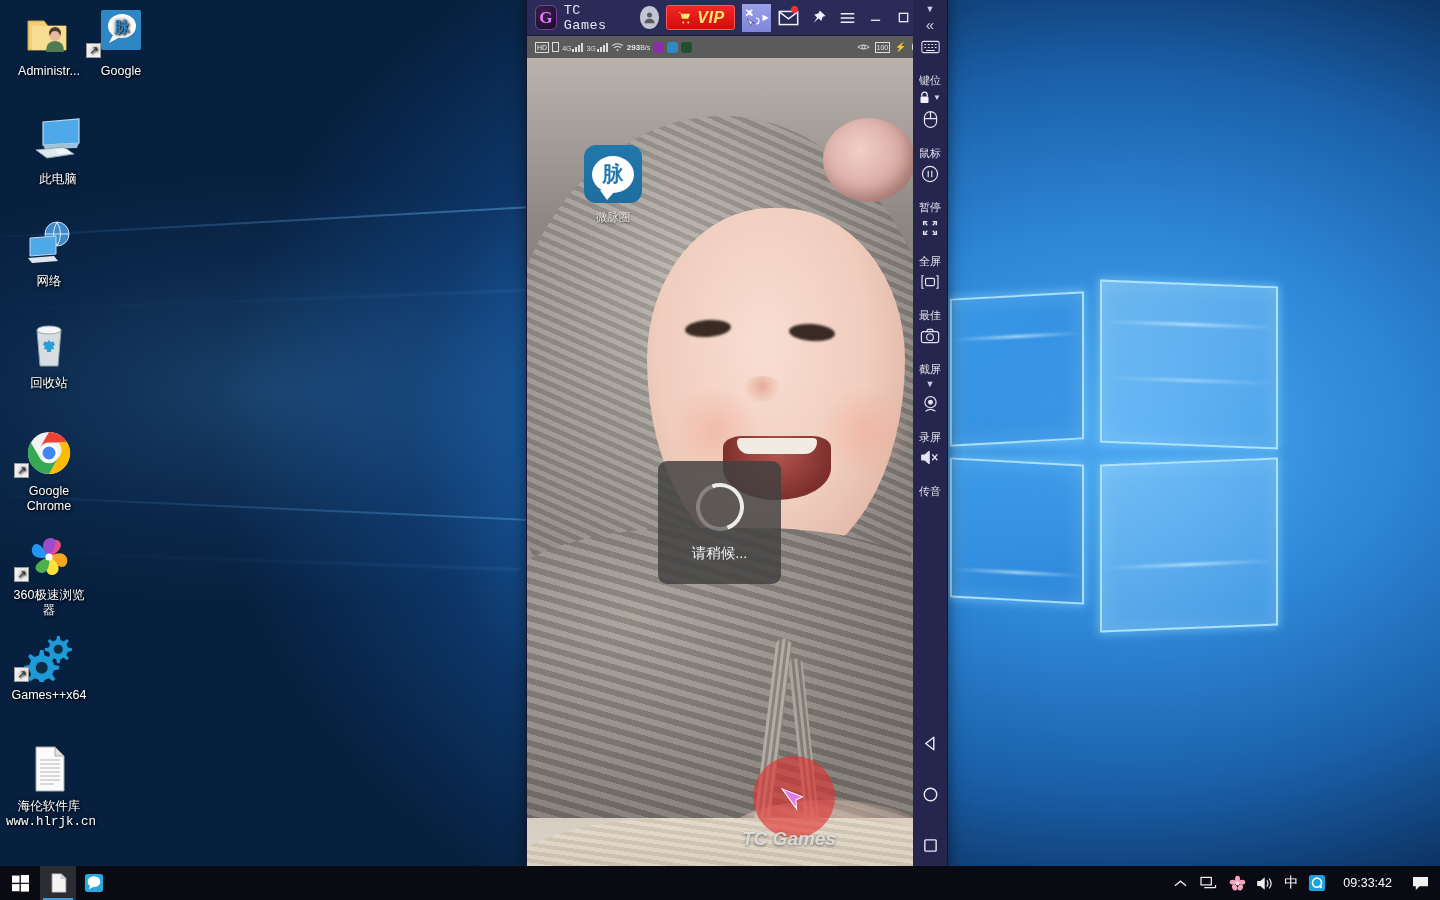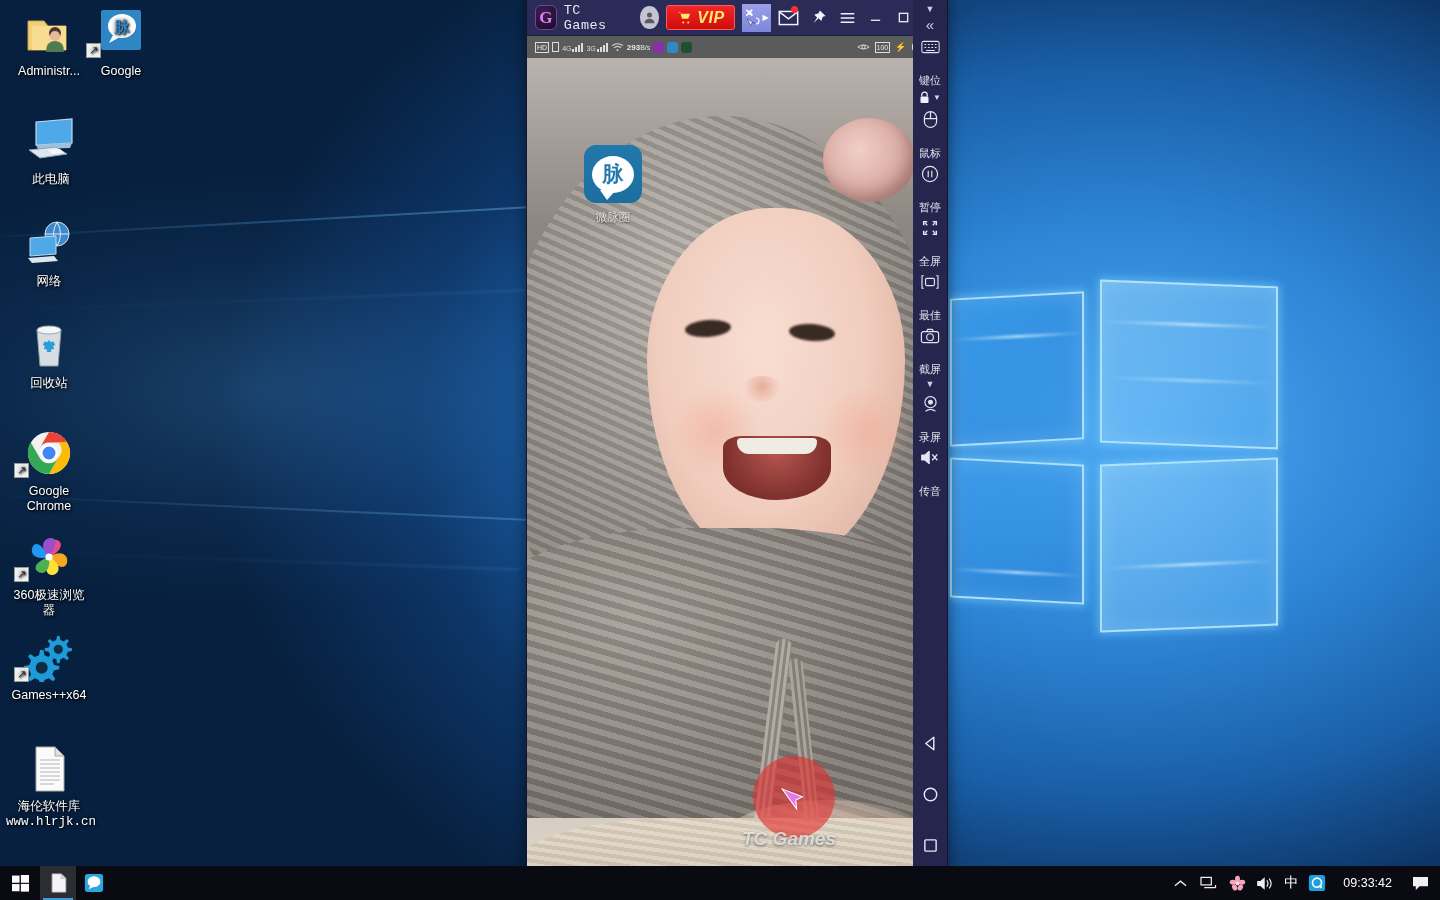--- a/index.html
+++ b/index.html
@@ -303,21 +303,21 @@
         <rect x="5" y="2" width="40" height="40" rx="2" fill="#2f86c4"></rect>
         <ellipse cx="26" cy="18" rx="14" ry="12" fill="#fff"></ellipse>
         <path d="M17 27 l-4 8 l11 -6 Z" fill="#fff"></path>
         <text x="26" y="24" font-size="15" fill="#2f86c4" text-anchor="middle" font-family="DejaVu Sans" font-weight="bold">脉</text>
       </svg>
       <span class="shortcut-arrow">↗</span>
     </div>
     <span class="lbl">Google</span>
   </div>
 
-  <div class="dicon" style="left:8px;top:116px;">
+  <div class="dicon" style="left:15px;top:116px;">
     <div class="glyph">
       <svg width="50" height="50" viewBox="0 0 50 50">
         <path d="M10 6 L46 3 L46 27 L10 29 Z" fill="#4fa8e8" stroke="#bcd9ee" stroke-width="1.2"></path>
         <path d="M10 29 L46 27 L44 32 L12 33 Z" fill="#9dc3dc"></path>
         <path d="M3 34 L30 31 L41 38 L14 42 Z" fill="#dfe7ee" stroke="#8fa3b3" stroke-width="1"></path>
         <path d="M22 34 L34 33 L38 37 L26 38 Z" fill="#f4f8fb"></path>
       </svg>
     </div>
     <span class="lbl">此电脑</span>
   </div>
@@ -549,20 +549,24 @@
 
       <div id="appicon">
         <div class="box">
           <div class="bubble">
               <span>脉</span>
             </div>
         </div>
         <div class="caption">微脉圈</div>
       </div>
 
+      <div id="loading">
+        <div id="spinner"></div>
+        <div id="loadtext">请稍候...</div>
+      </div>
 
       <div id="cursorcircle">
         <svg width="26" height="28" viewBox="0 0 26 28">
           <path d="M5 2 L21 17 L13.5 17.5 L11 26 Z" fill="#e07ae8" stroke="#ffffff" stroke-width="1" transform="rotate(-22 13 14)"></path>
         </svg>
       </div>
 
       <div id="tcwatermark">TC Games</div>
     </div>
 

